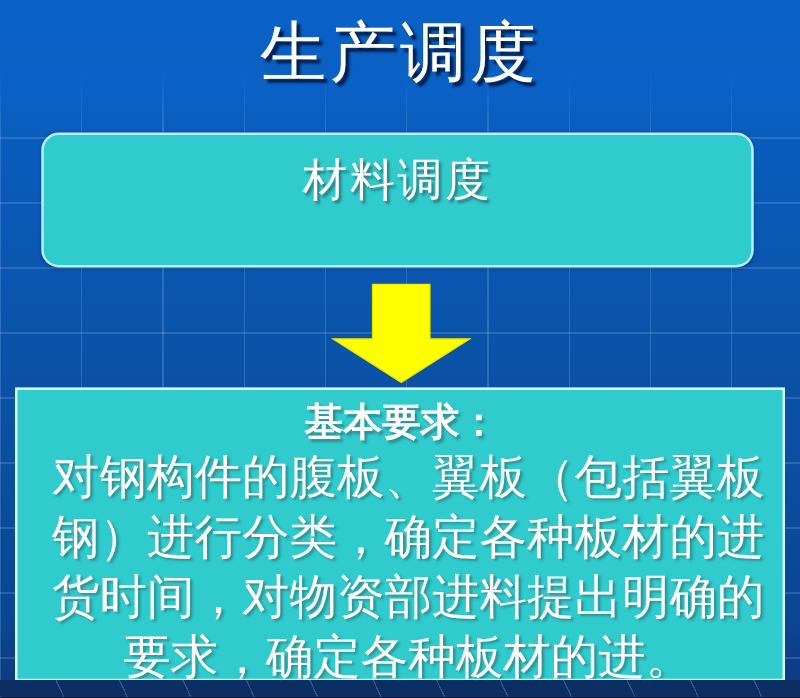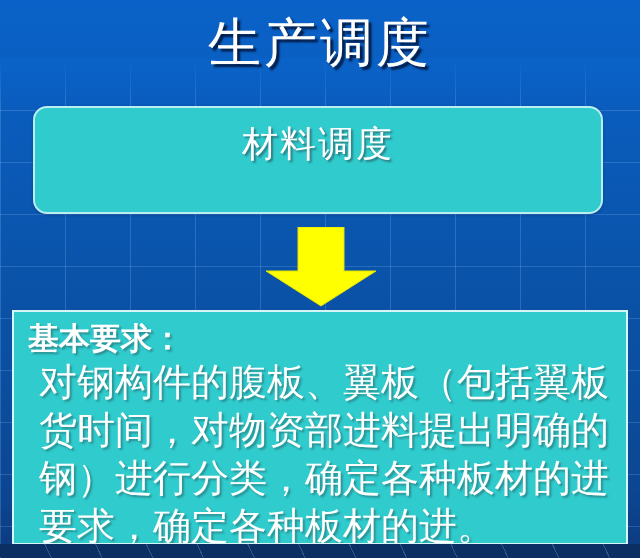--- a/index.html
+++ b/index.html
@@ -126,20 +126,21 @@
     position: absolute;
     left: 12px;
     top: 310px;
     width: 616px;
     height: 235px;
     box-sizing: border-box;
     background: #2fcbcd;
     border: 2px solid #d8f5f7;
     padding: 6px 12px 0 14px;
     overflow: hidden;
+    text-align: center;
   }
   .req-heading {
     font-family: "DejaVu Sans", "Liberation Sans", sans-serif;
     font-weight: bold;
     font-size: 31px;
     line-height: 40px;
     color: #ffffff;
     text-shadow: 2px 2px 2px rgba(40,70,75,0.45);
     white-space: nowrap;
   }
@@ -173,22 +174,22 @@
   <div class="down-arrow">
     <svg width="112" height="80" viewBox="0 0 112 80" xmlns="http://www.w3.org/2000/svg">
       <polygon points="33,0 79,0 79,44 111,44 56,79 1,44 33,44" fill="#ffff00" stroke="#e2e200" stroke-width="1"></polygon>
     </svg>
   </div>
 
   <div class="req-panel">
     <div class="req-heading">基本要求：</div>
     <div class="req-body">
       <span class="ln">对钢构件的腹板、翼板（包括翼板</span>
+      <span class="ln">钢）进行分类，确定各种板材的进</span>
       <span class="ln">货时间，对物资部进料提出明确的</span>
-      <span class="ln">钢）进行分类，确定各种板材的进</span>
       <span class="ln">要求，确定各种板材的进。</span>
     </div>
   </div>
 
   <div class="bottom-band">
     <div class="hatch"></div>
   </div>
 
 </div>
 

